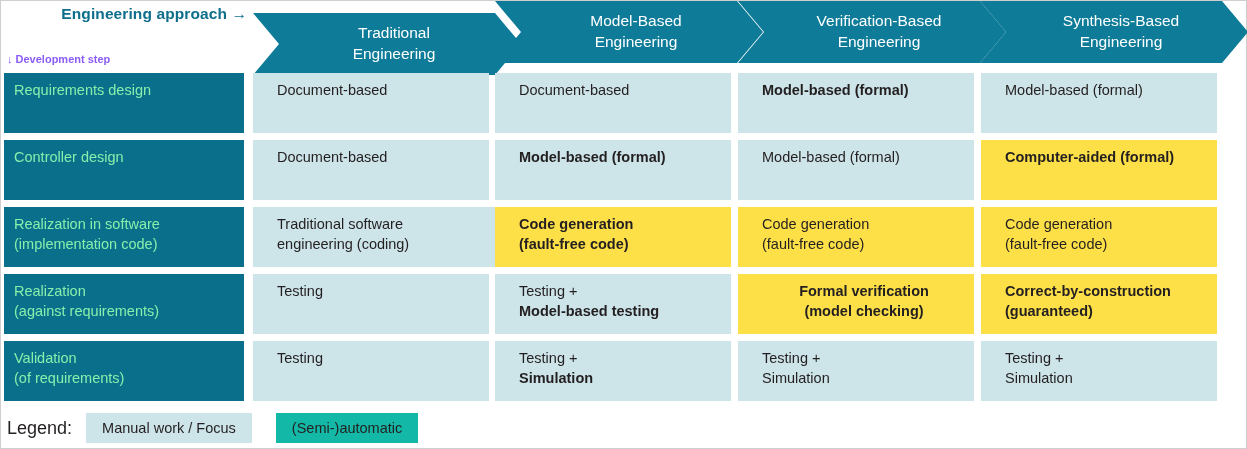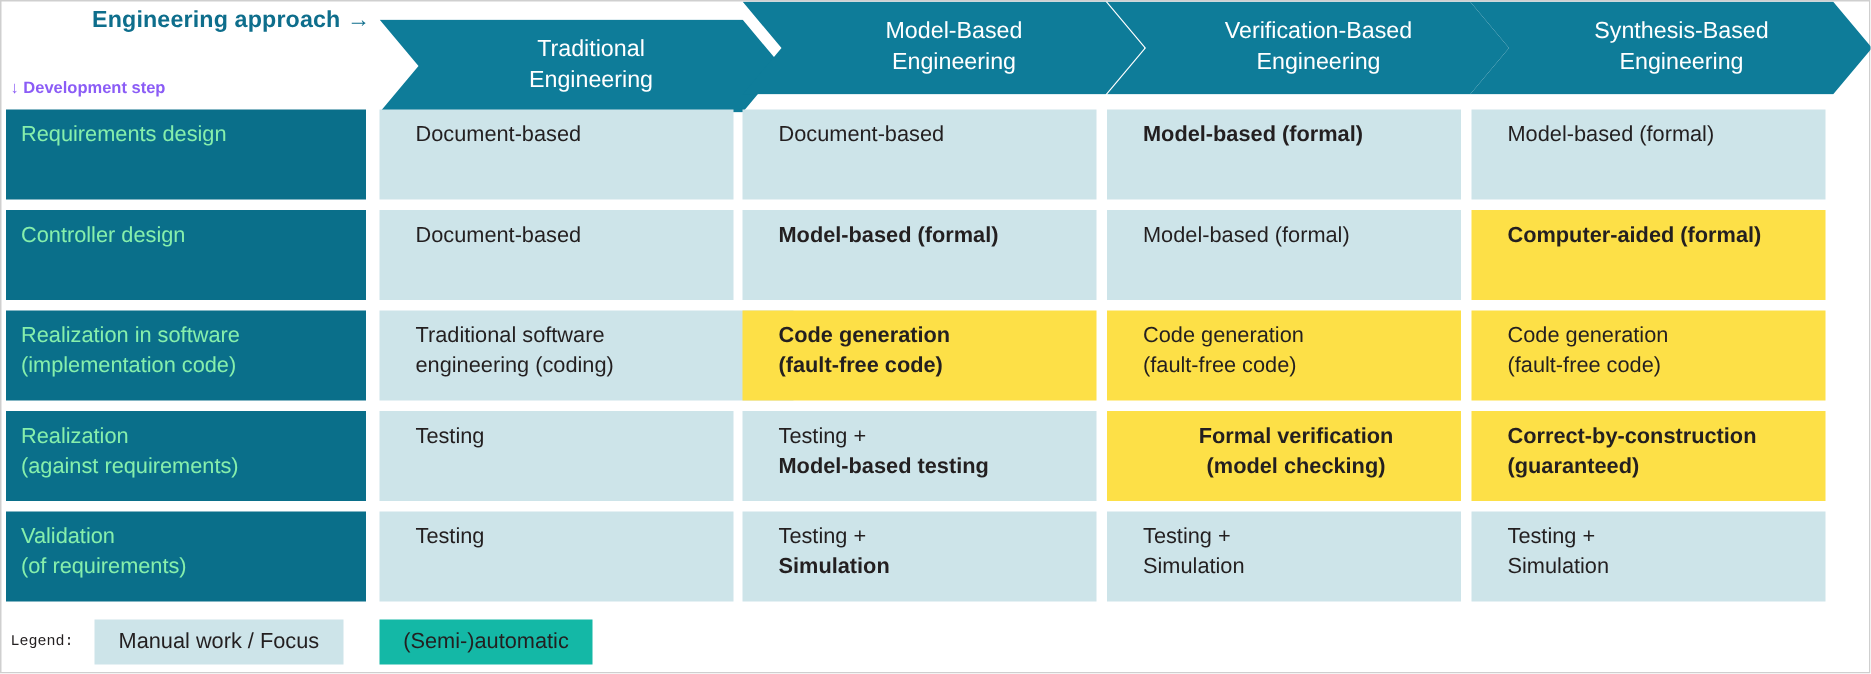--- a/index.html
+++ b/index.html
@@ -121,25 +121,24 @@
 
   
   .legend {
     position: absolute;
     left: 6px; top: 412px;
     display: flex;
     align-items: center;
     height: 30px;
   }
   .legend-title {
-    font-size: 10px;
+    font-size: 18px;
     margin-right: 14px;
     color: #231f20;
     white-space: nowrap;
-    font-family: Liberation Mono, monospace;
   }
   .legend-swatch {
     height: 30px;
     display: flex;
     align-items: center;
     justify-content: center;
     padding: 0 16px;
     font-size: 14.5px;
     white-space: nowrap;
     color: #231f20;

